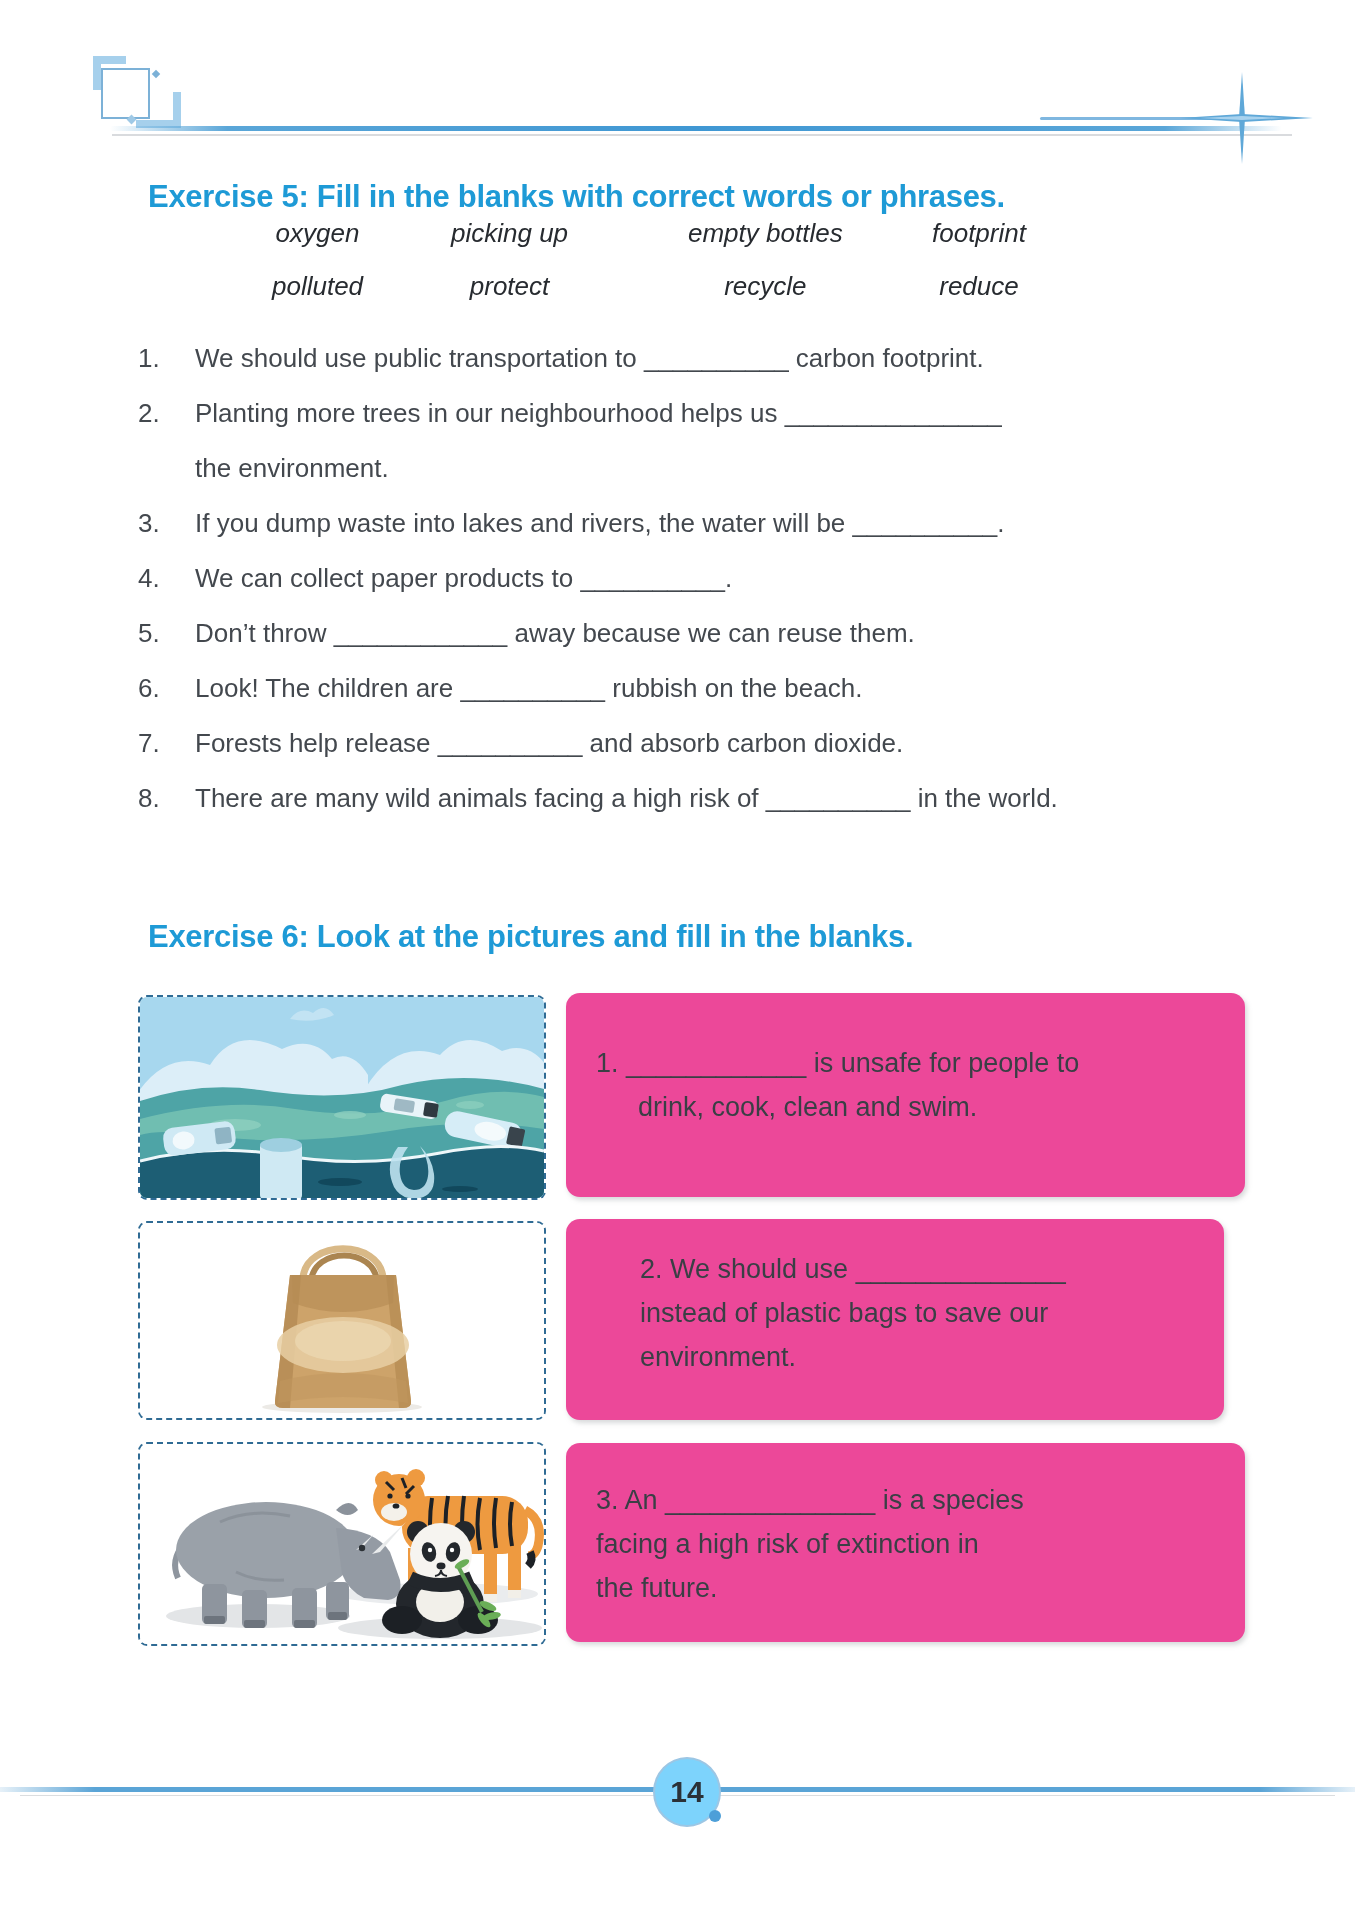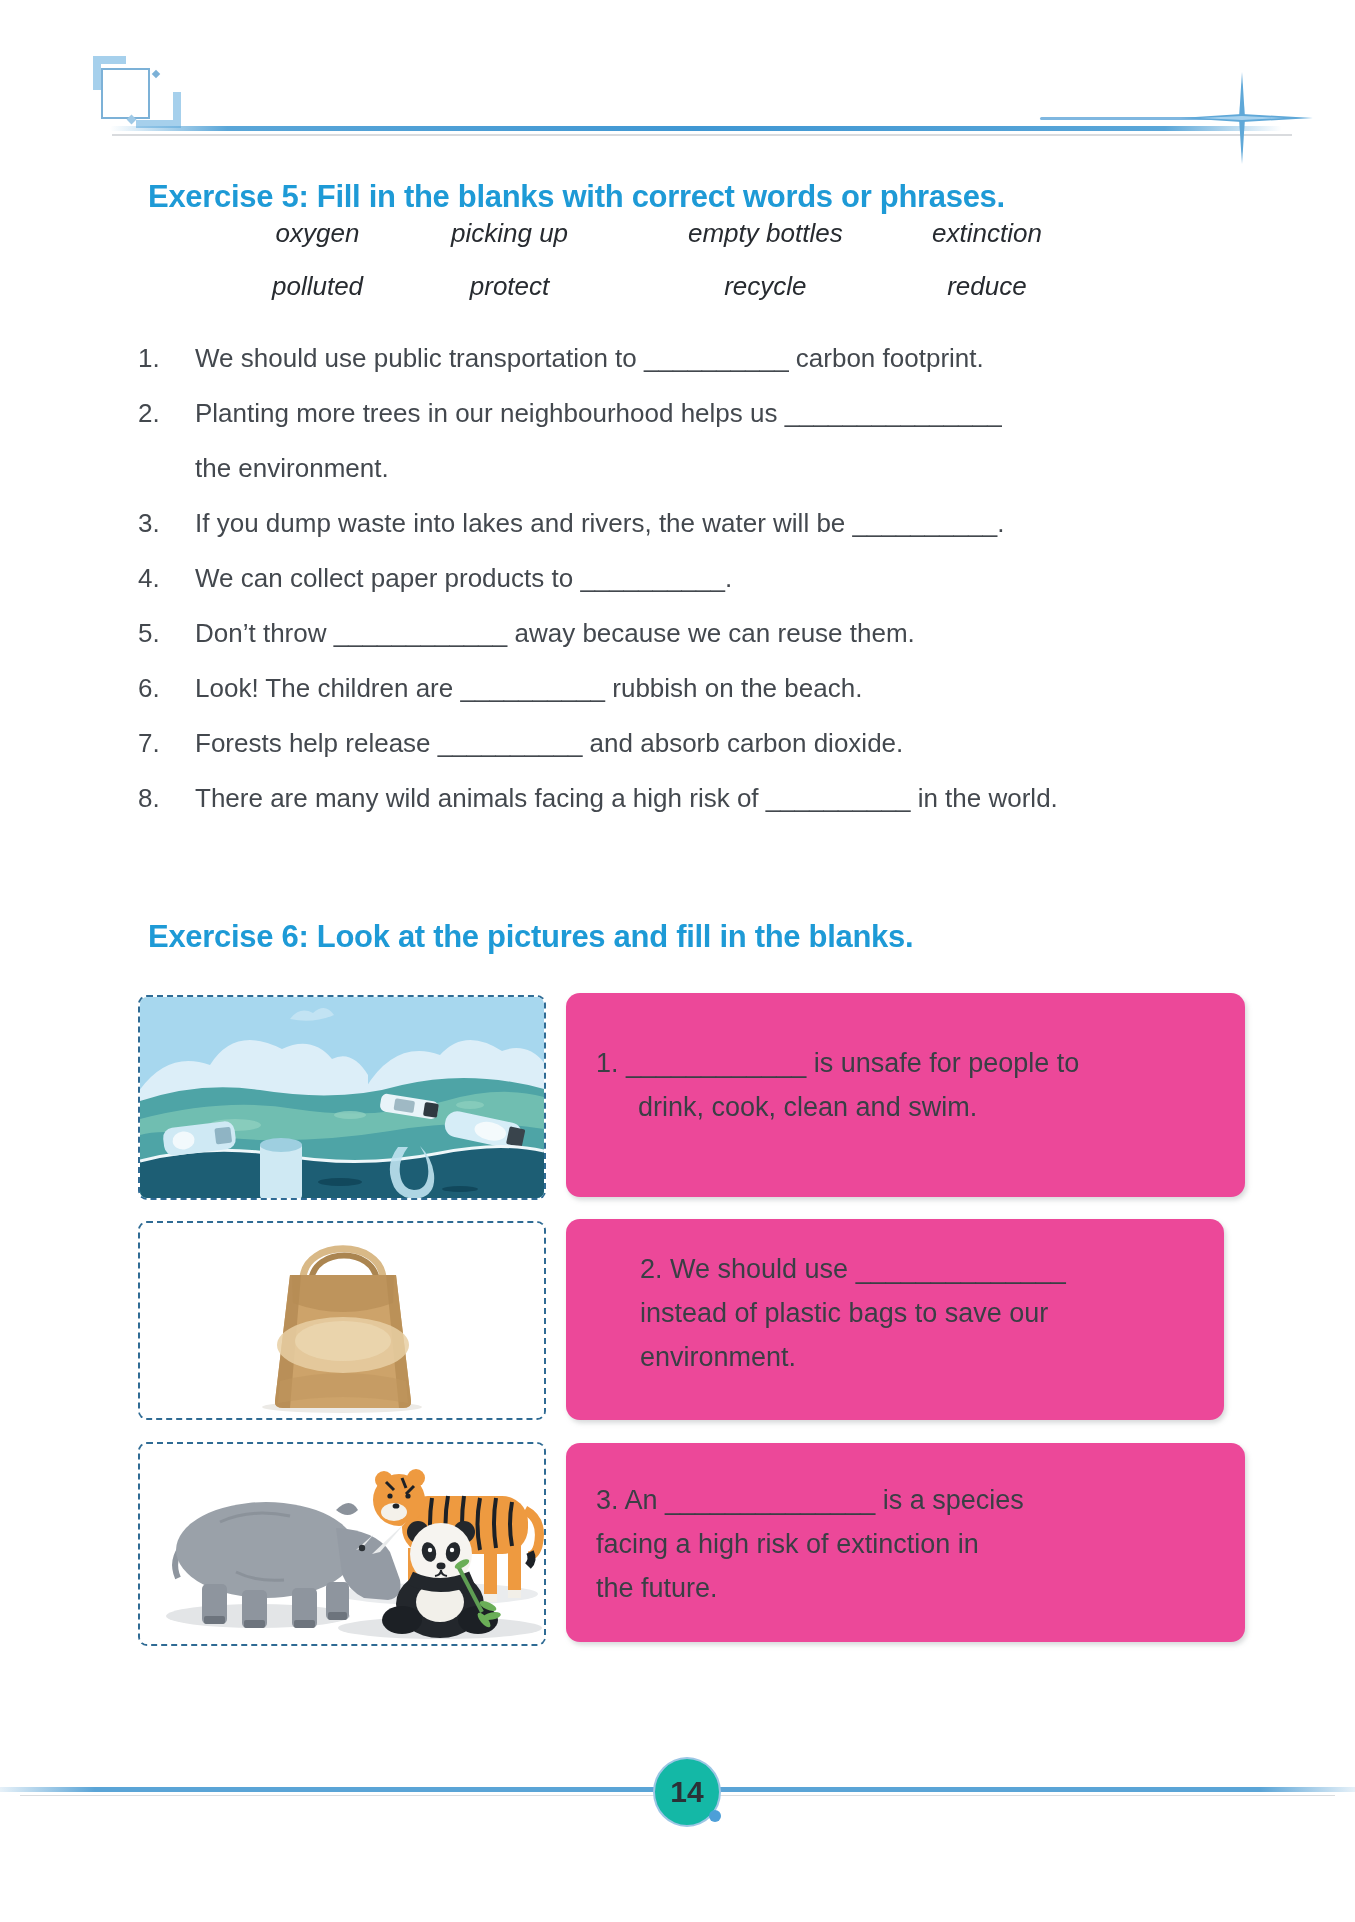--- a/index.html
+++ b/index.html
@@ -39,21 +39,21 @@
   .tbox .bline{line-height:44px;padding-left:30px;padding-right:20px;}
   .tbox .indent{padding-left:72px;}
   #tbox-1{top:993px;width:679px;height:204px;padding-top:48px;box-sizing:border-box;}
   #tbox-2{top:1219px;width:658px;height:201px;padding-top:28px;box-sizing:border-box;padding-left:44px;}
   #tbox-3{top:1443px;width:679px;height:199px;padding-top:35px;box-sizing:border-box;}
   
   .footer-rule{position:absolute;left:0;top:1787px;width:1355px;height:5px;
     background:linear-gradient(to right, rgba(90,160,210,.15), #5aa4d6 7%, #5aa4d6 93%, rgba(90,160,210,.15));}
   .footer-thin{position:absolute;left:20px;top:1795px;width:1315px;height:1px;background:#c3c7ca;opacity:.6;}
   .page-badge{position:absolute;left:653px;top:1757px;width:64px;height:66px;border-radius:50%;
-    background:#14b8a6;border:2px solid #9cc6e4;display:flex;align-items:center;justify-content:center;
+    background:#7dd3fc;border:2px solid #9cc6e4;display:flex;align-items:center;justify-content:center;
     font-size:30px;font-weight:600;color:#2b3137;z-index:2;}
   .page-dot{position:absolute;left:709px;top:1810px;width:12px;height:12px;border-radius:50%;background:#4d9fd8;z-index:2;}
 </style>
 </head>
 <body>
 
 <div class="page">
 
   <svg class="corner-icon" viewBox="0 0 92 78">
     <path d="M5,36 V6 H34" fill="none" stroke="#a6d0ec" stroke-width="8"></path>
@@ -80,21 +80,21 @@
     </div>
     <div class="wb-col" id="wb-c1">
       <span>picking up</span>
       <span>protect</span>
     </div>
     <div class="wb-col" id="wb-c2">
       <span>empty bottles</span>
       <span>recycle</span>
     </div>
     <div class="wb-col" id="wb-c3">
-      <span>extinction</span>
+      <span>footprint</span>
       <span>reduce</span>
     </div>
   </div>
 
   <div class="ex5-list">
     <div class="li">
       <span class="num">1.</span>
       <span class="txt">We should use public transportation to __________ carbon footprint.</span>
     </div>
     <div class="li">

